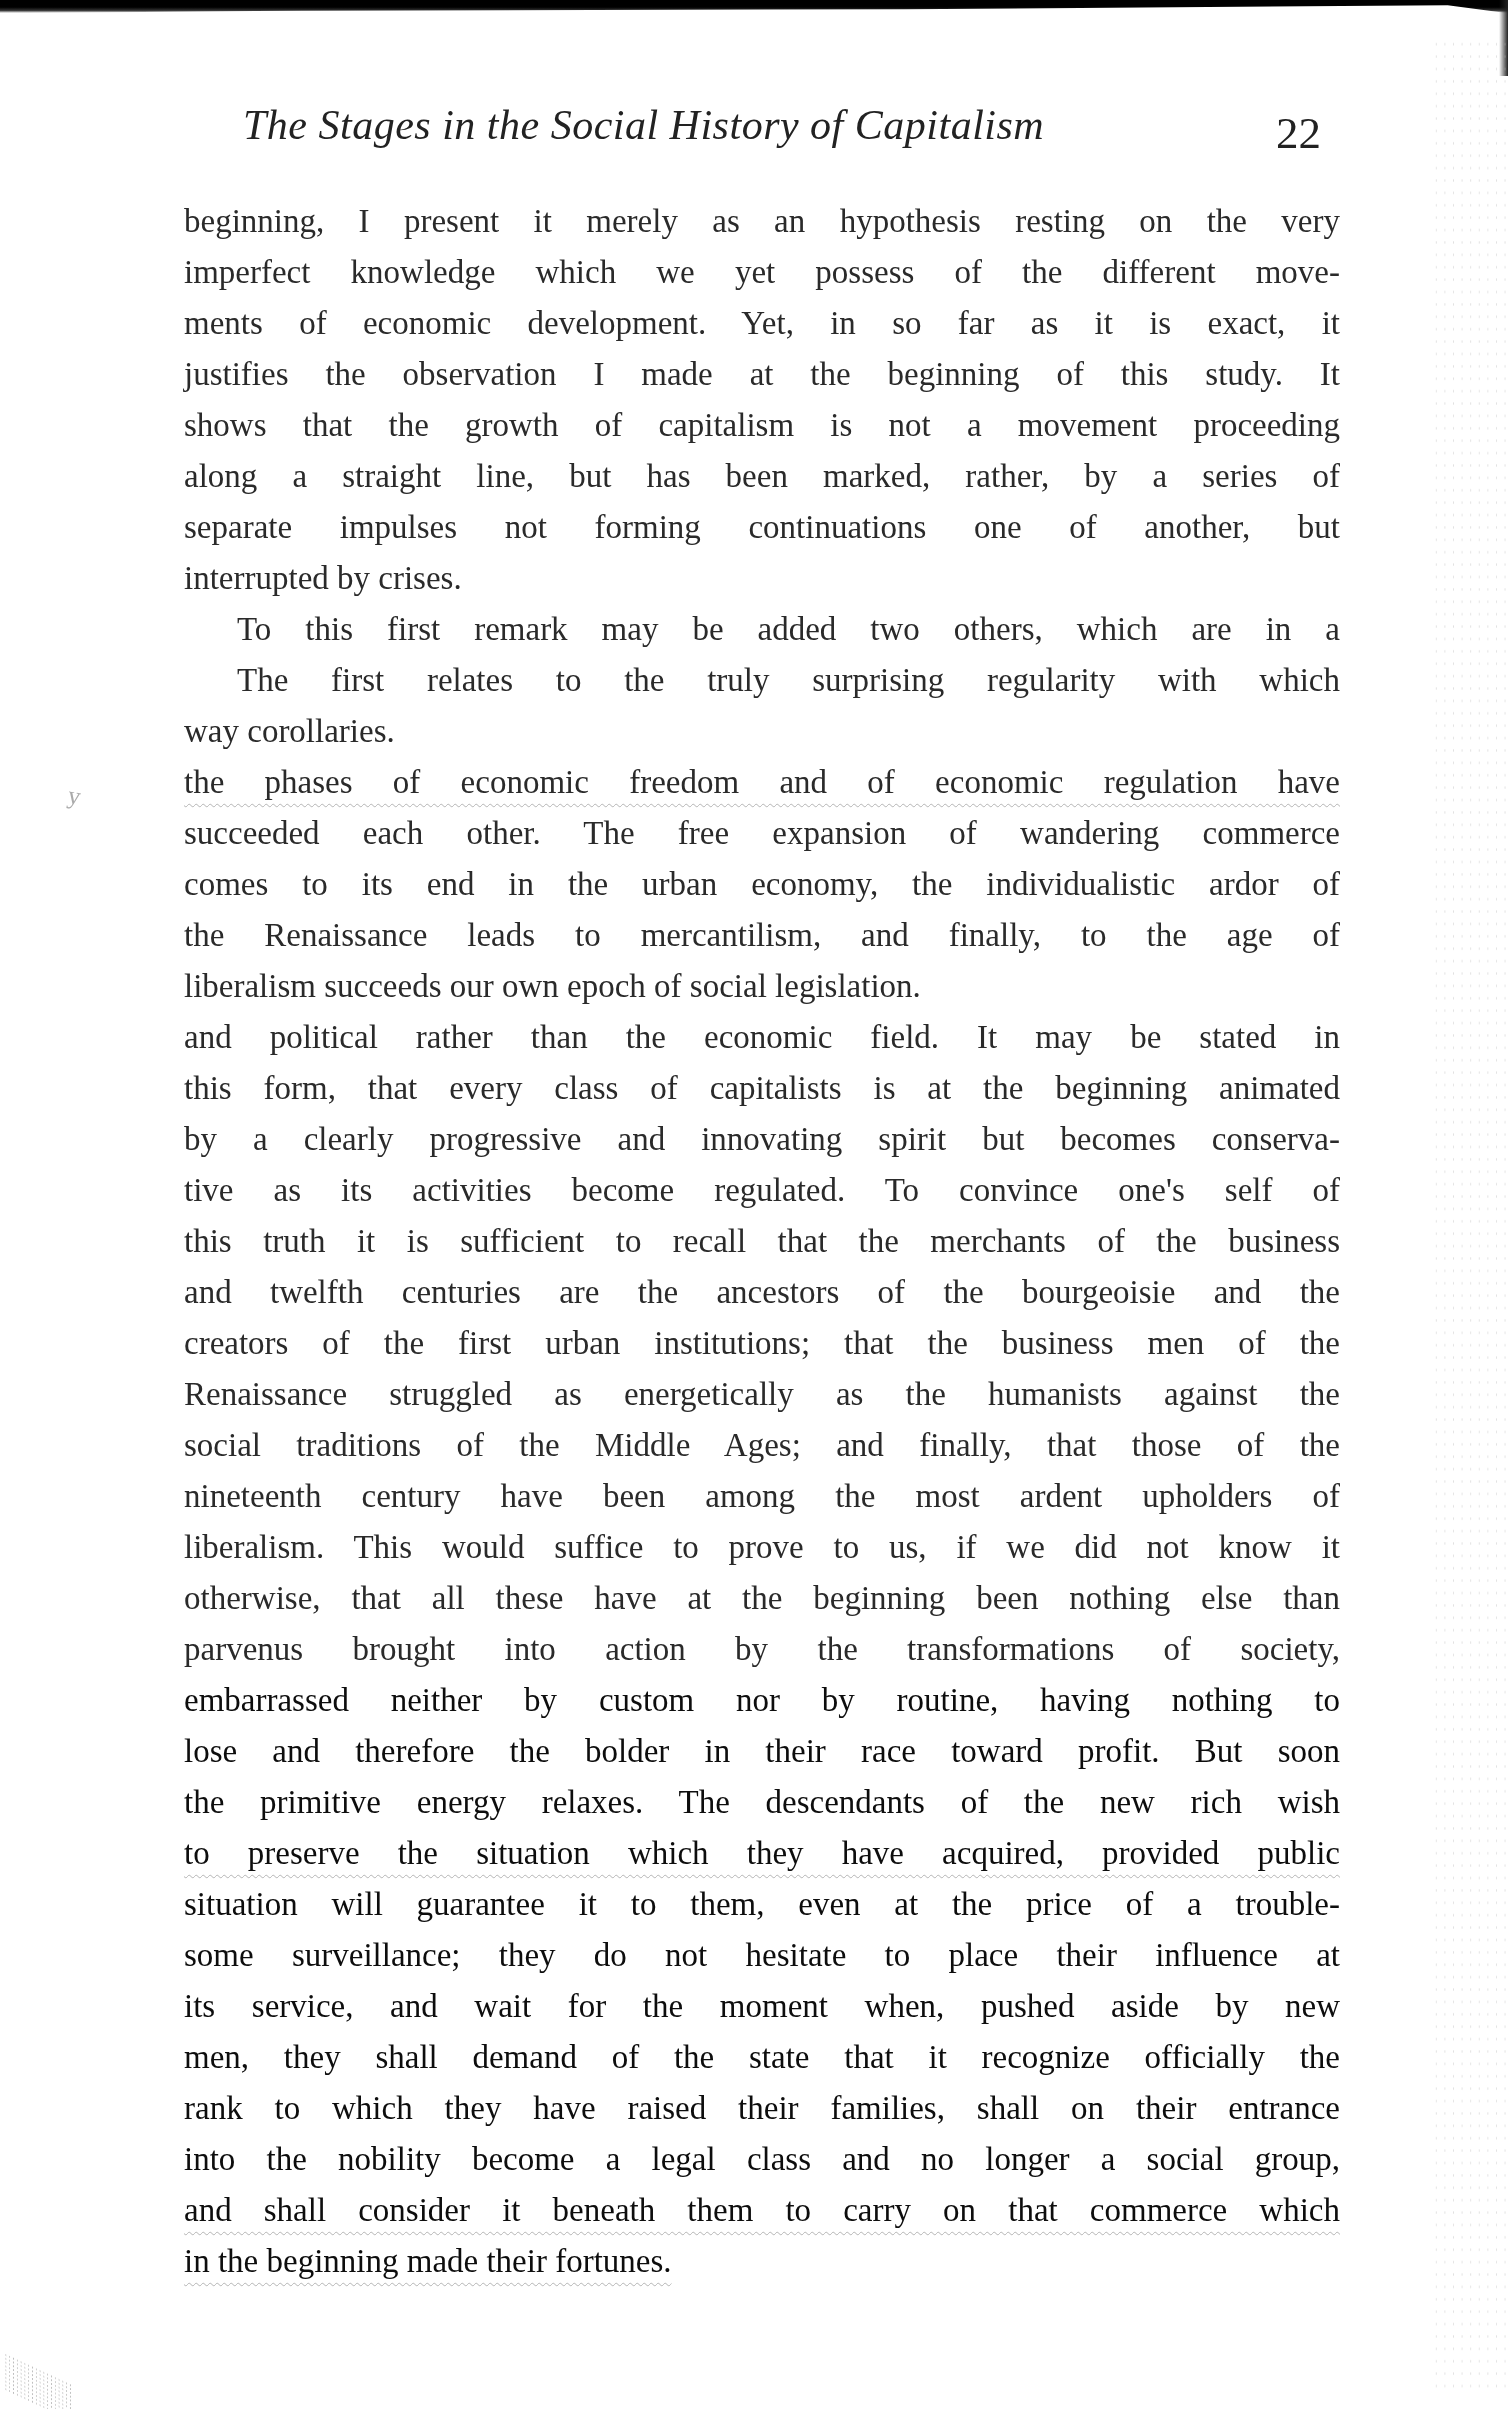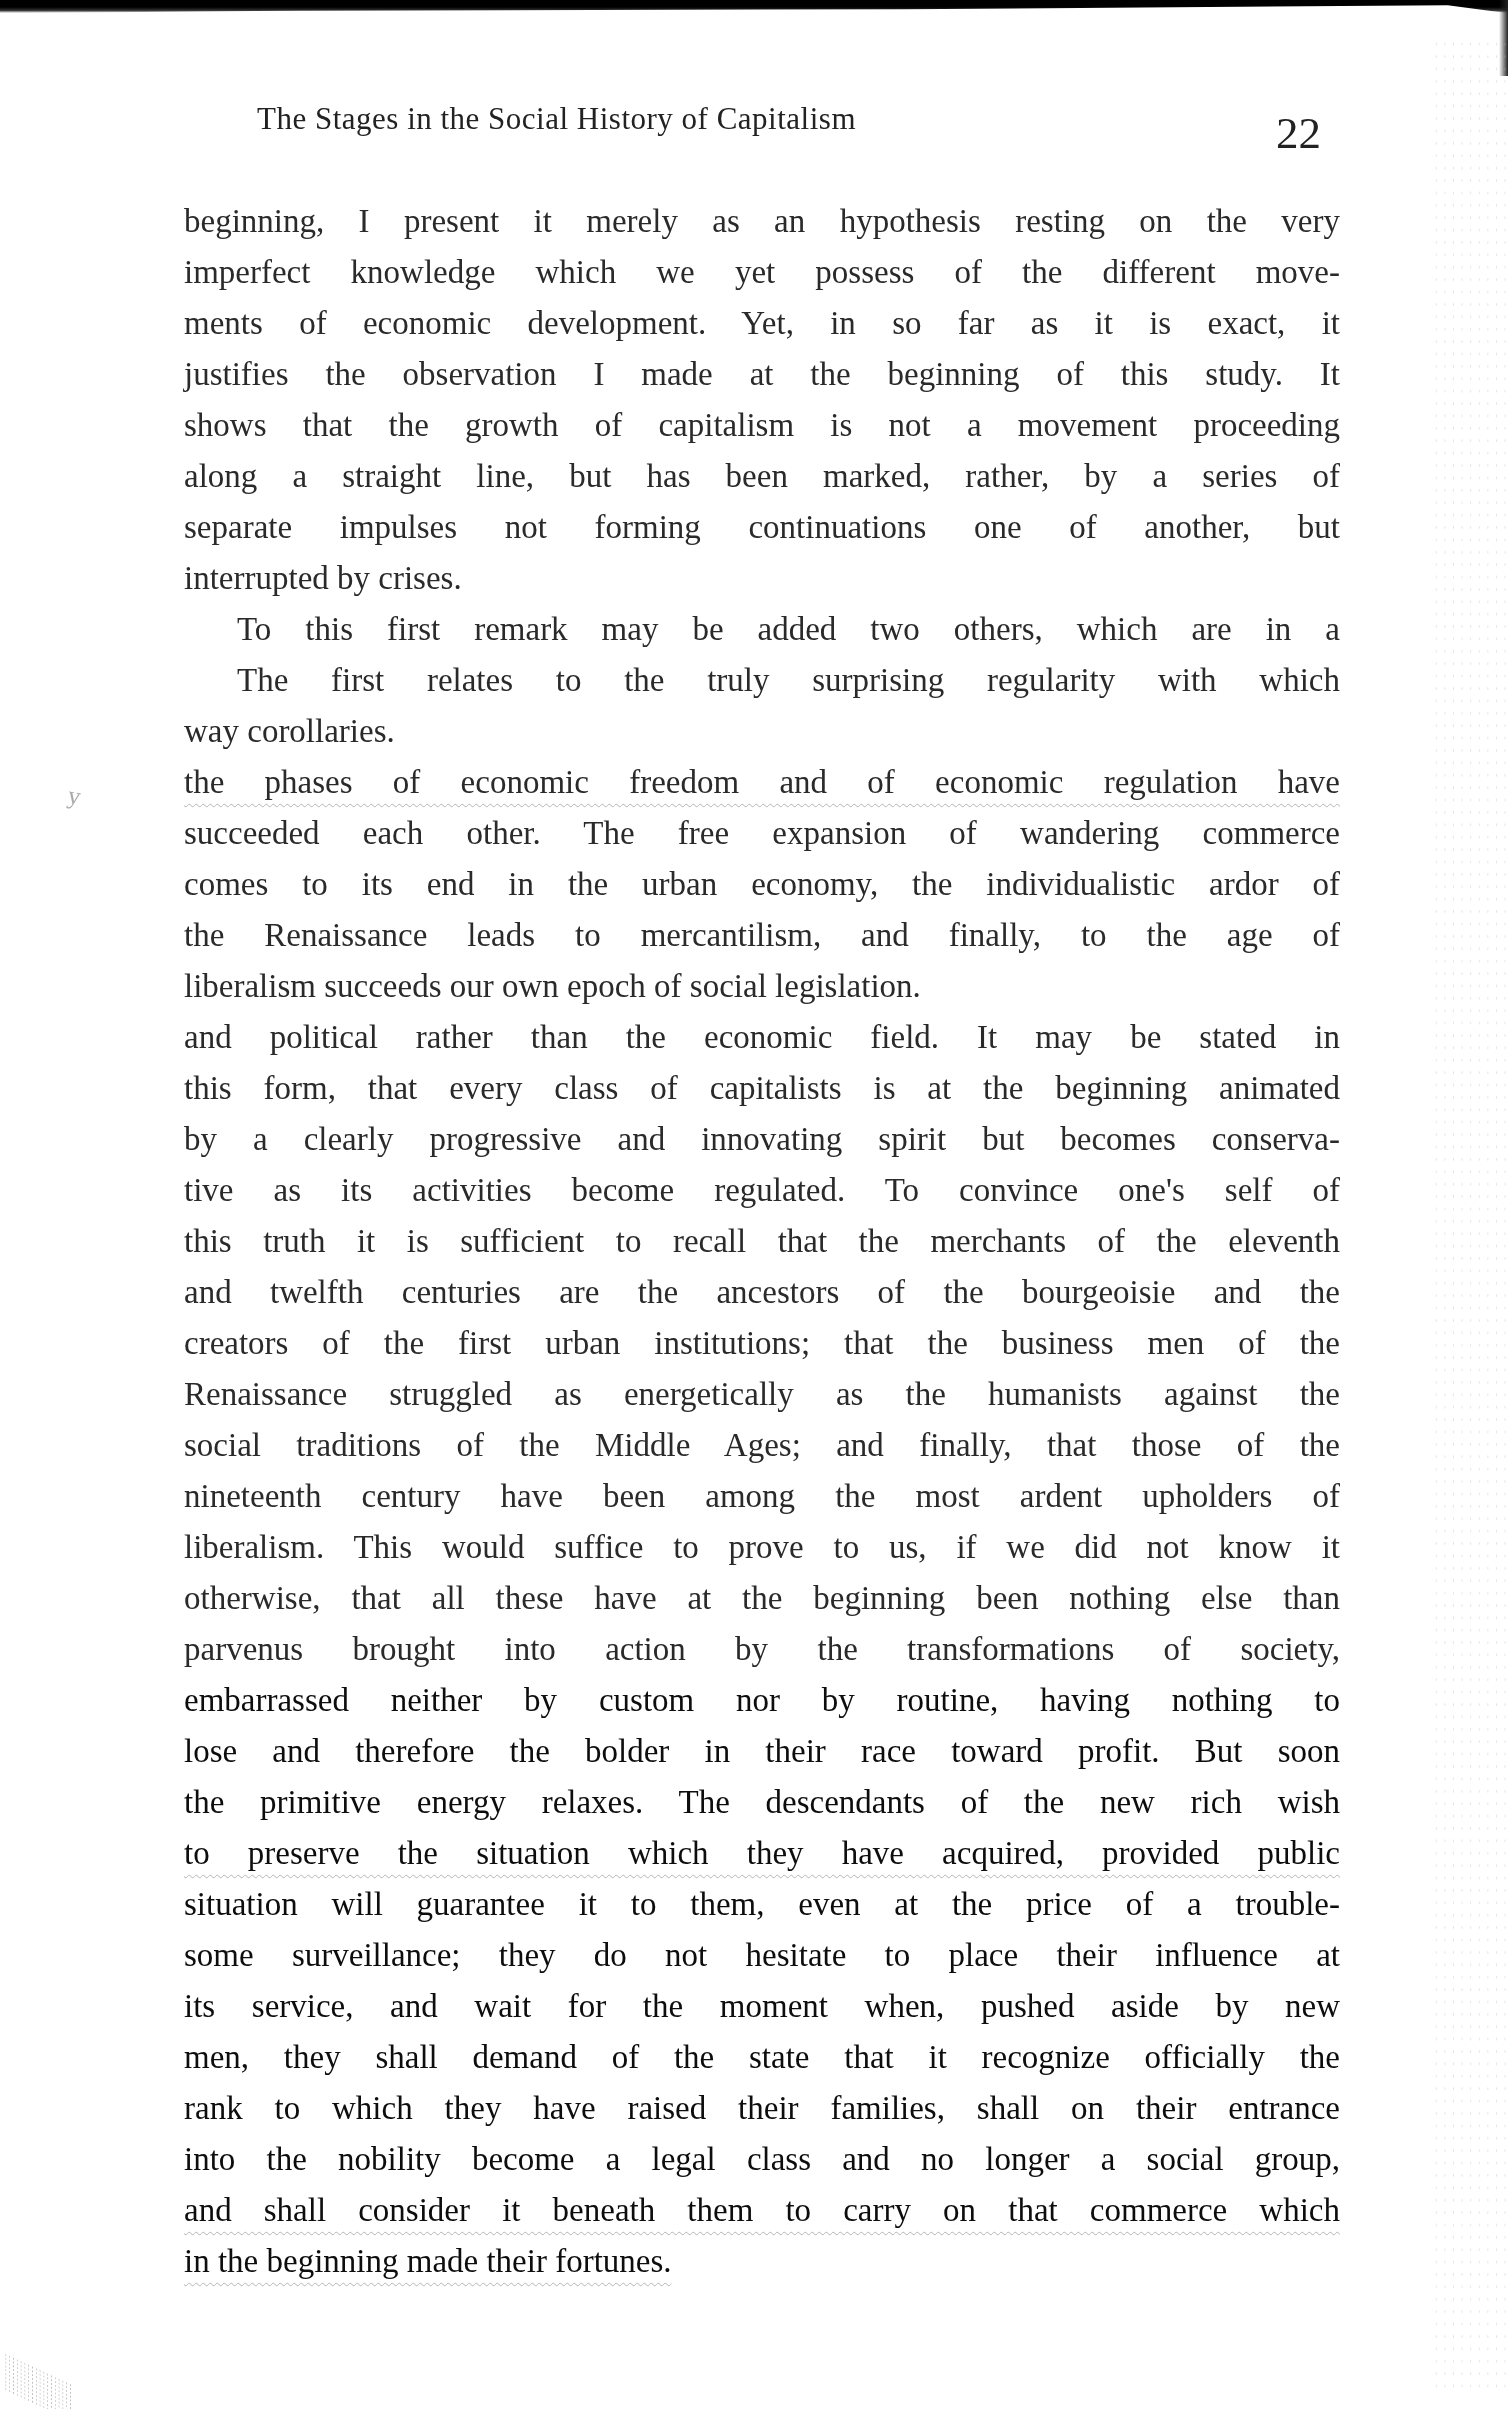--- a/index.html
+++ b/index.html
@@ -49,22 +49,23 @@
       width: 67px;
       height: 38px;
       background-image: radial-gradient(#888 0.6px, transparent 0.9px);
       background-size: 3.8px 3.8px;
       transform: skewY(25deg);
       opacity: 0.55;
     }
     .running-head {
       position: absolute;
       top: 101px;
-      left: 257px;
-      font-size: 31px;
+      left: 243px;
+      font-style: italic;
+      font-size: 42px;
       letter-spacing: 0.5px;
       color: #222;
       white-space: nowrap;
     }
     .page-number {
       position: absolute;
       top: 107px;
       left: 1276px;
       font-size: 45px;
       color: #222;
@@ -139,21 +140,21 @@
   <div class="line squiggle">the phases of economic freedom and of economic regulation have</div>
   <div class="line">succeeded each other. The free expansion of wandering commerce</div>
   <div class="line">comes to its end in the urban economy, the individualistic ardor of</div>
   <div class="line">the Renaissance leads to mercantilism, and finally, to the age of</div>
   <div class="line last">liberalism succeeds our own epoch of social legislation.</div>
 
   <div class="line">and political rather than the economic field. It may be stated in</div>
   <div class="line">this form, that every class of capitalists is at the beginning animated</div>
   <div class="line">by a clearly progressive and innovating spirit but becomes conserva-</div>
   <div class="line">tive as its activities become regulated. To convince one's self of</div>
-  <div class="line">this truth it is sufficient to recall that the merchants of the eleventh</div>
+  <div class="line">this truth it is sufficient to recall that the merchants of the business</div>
   <div class="line">and twelfth centuries are the ancestors of the bourgeoisie and the</div>
   <div class="line">creators of the first urban institutions; that the business men of the</div>
   <div class="line">Renaissance struggled as energetically as the humanists against the</div>
   <div class="line">social traditions of the Middle Ages; and finally, that those of the</div>
   <div class="line">nineteenth century have been among the most ardent upholders of</div>
   <div class="line">liberalism. This would suffice to prove to us, if we did not know it</div>
   <div class="line">otherwise, that all these have at the beginning been nothing else than</div>
   <div class="line">parvenus brought into action by the transformations of society,</div>
   <div class="line dark">embarrassed neither by custom nor by routine, having nothing to</div>
   <div class="line dark">lose and therefore the bolder in their race toward profit. But soon</div>

